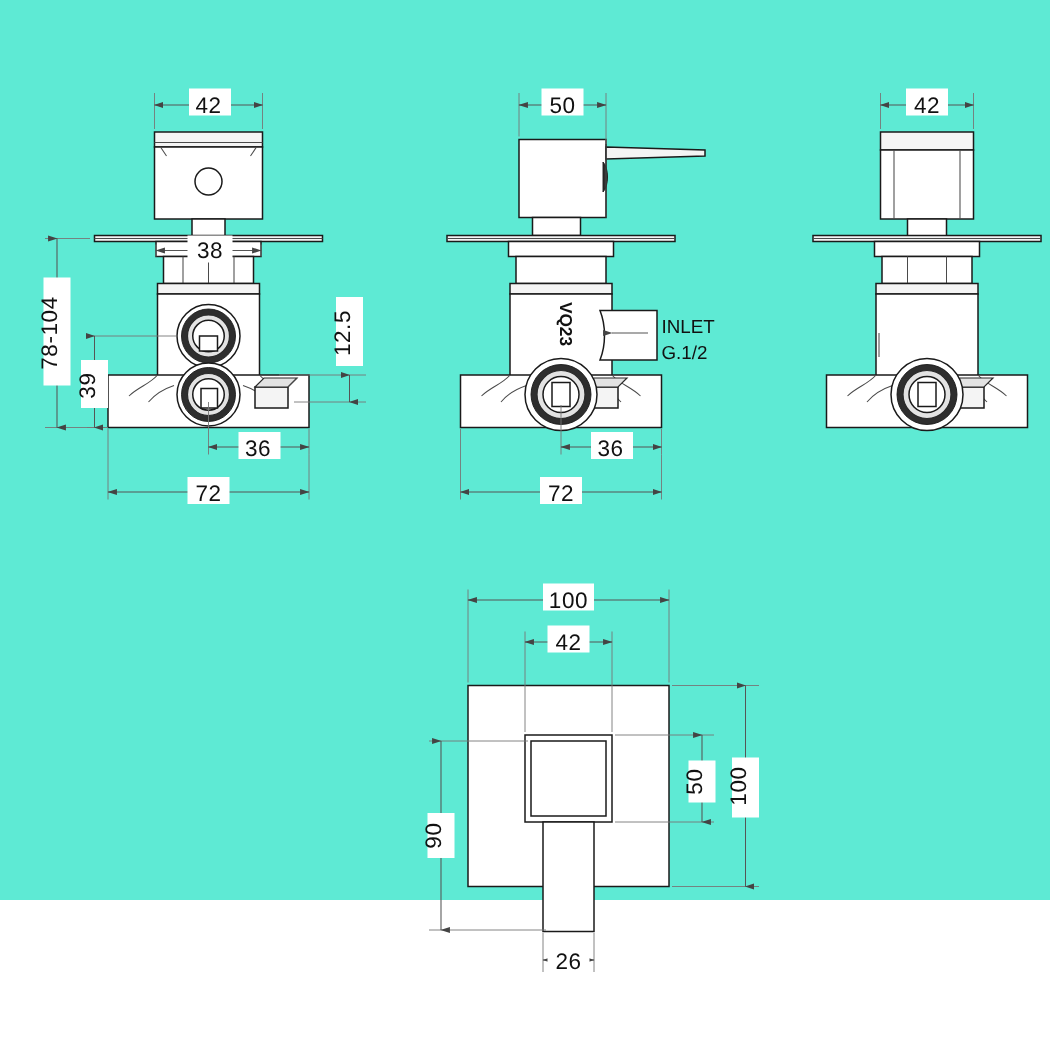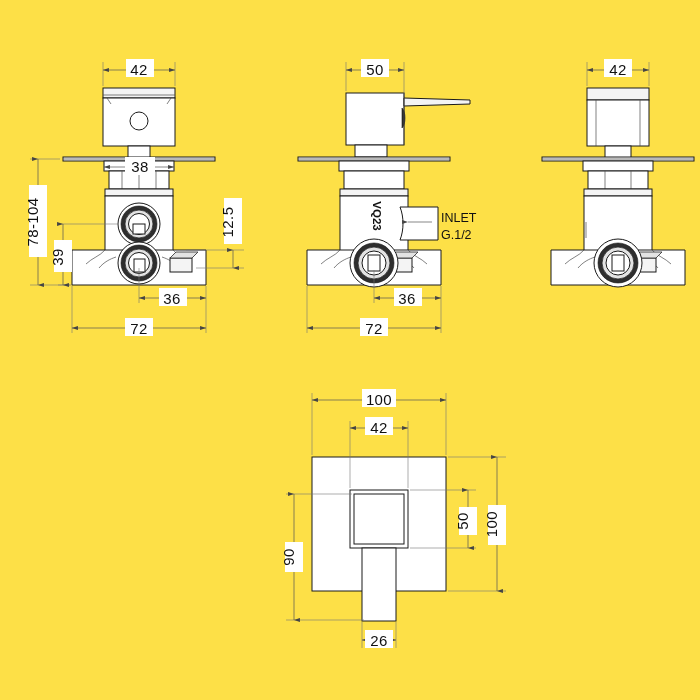--- a/index.html
+++ b/index.html
@@ -9,22 +9,22 @@
   }
   body {
     width: 700px;
     height: 700px;
     font-family: "Liberation Sans", sans-serif;
     overflow: hidden;
   }
   #drawing-root {
     position: relative;
     width: 700px;
-    height: 700px;
-    background: #fde047;
+    height: 600px;
+    background: #5eead4;
   }
   svg.tech-drawing {
     display: block;
     width: 700px;
     height: 700px;
   }
   .ln-thin {
     stroke: #4a4a4a;
     fill: none;
     stroke-width: 0.7;

